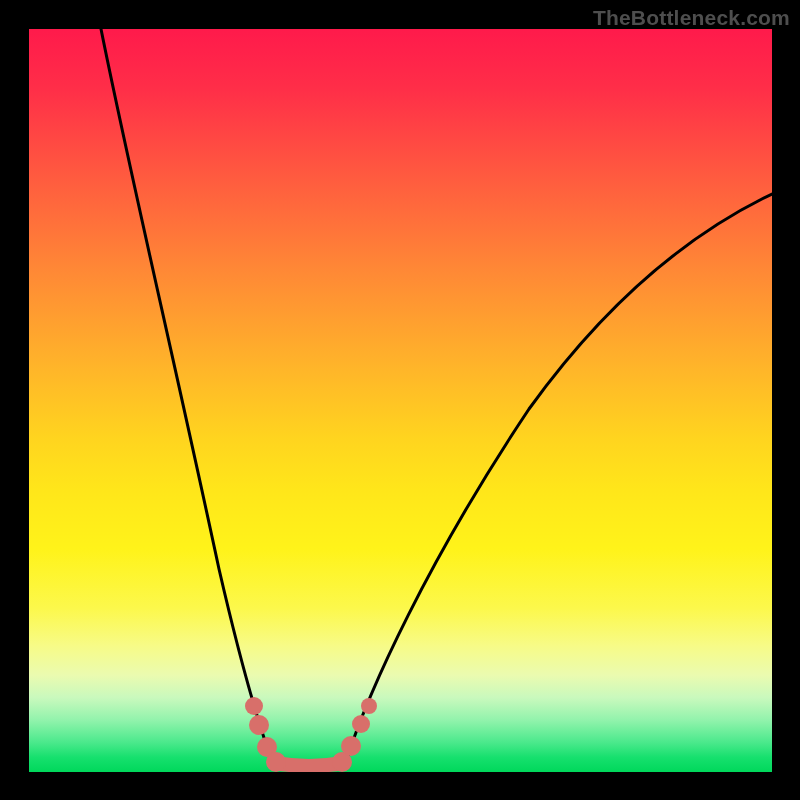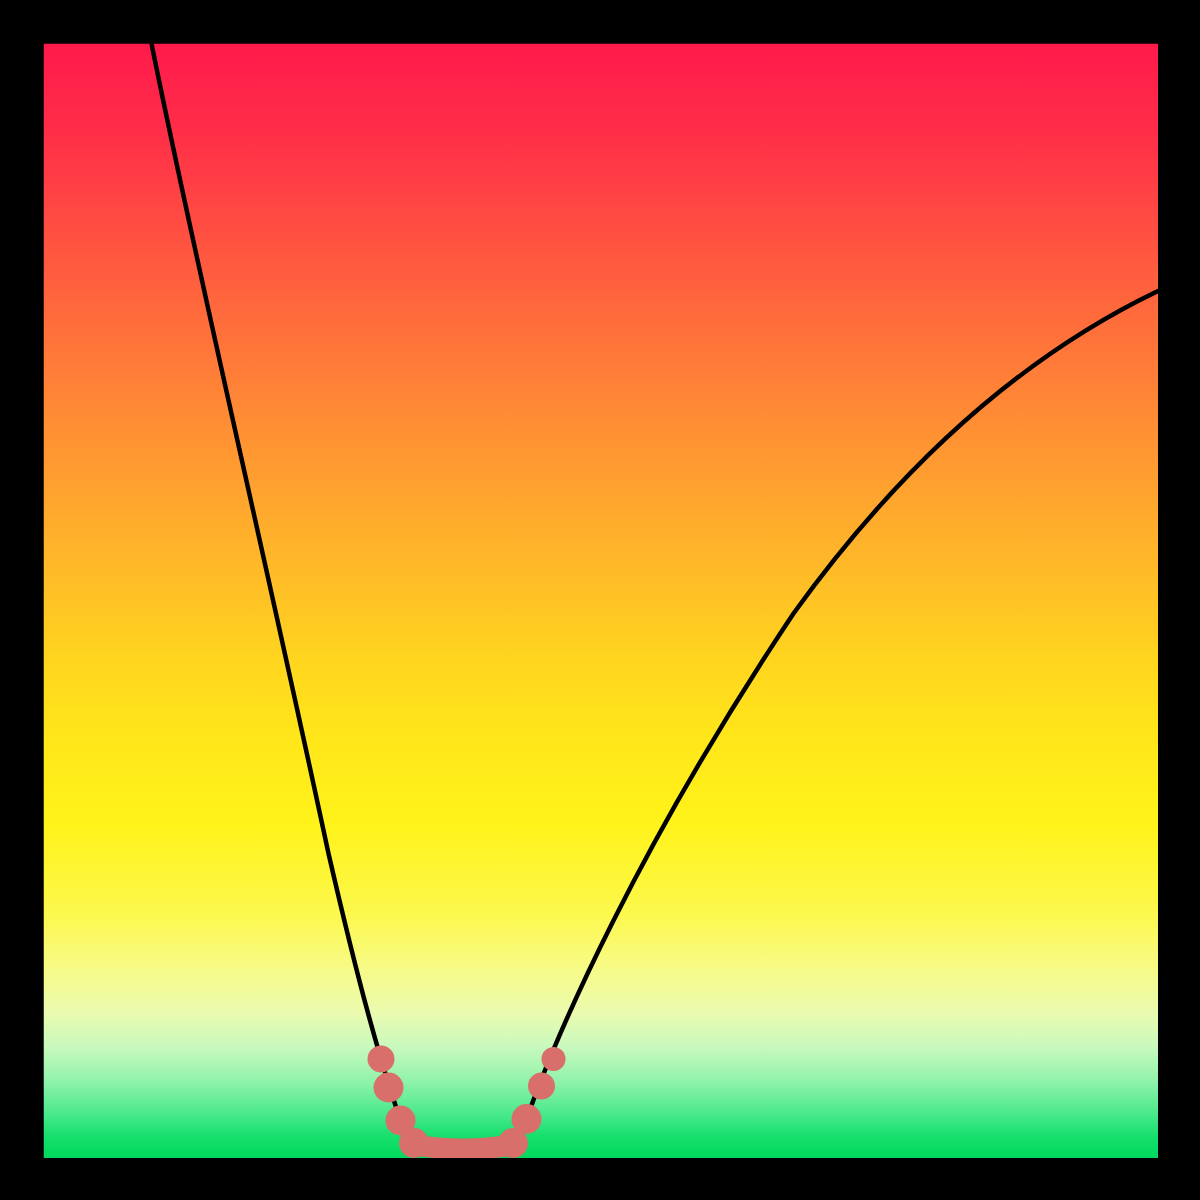--- a/index.html
+++ b/index.html
@@ -104,13 +104,14 @@
         <circle class="bead" cx="238" cy="718" r="10"></circle>
         <circle class="bead" cx="247" cy="733" r="10"></circle>
         <circle class="bead" cx="313" cy="733" r="10"></circle>
         <circle class="bead" cx="322" cy="717" r="10"></circle>
         <circle class="bead" cx="332" cy="695" r="9"></circle>
         <circle class="bead" cx="340" cy="677" r="8"></circle>
       </g>
     </svg>
   </div>
 
+  <div class="watermark">TheBottleneck.com</div>
 </div>
 
 </body></html>

